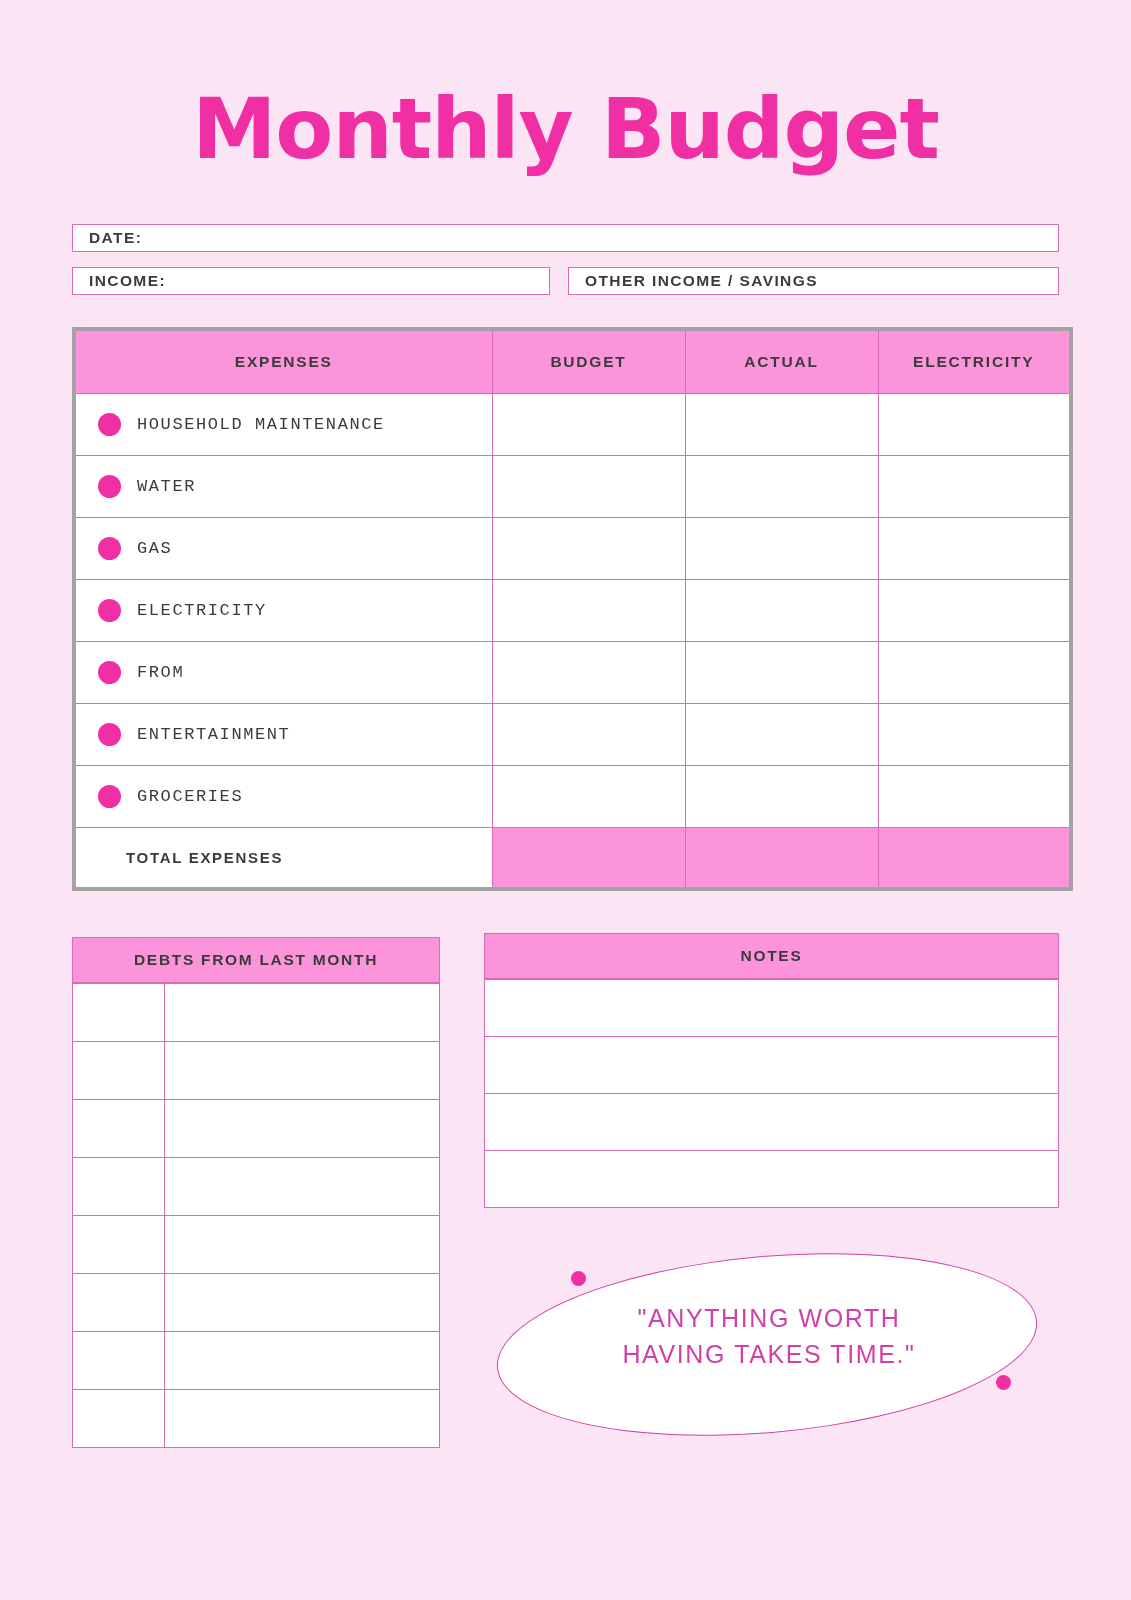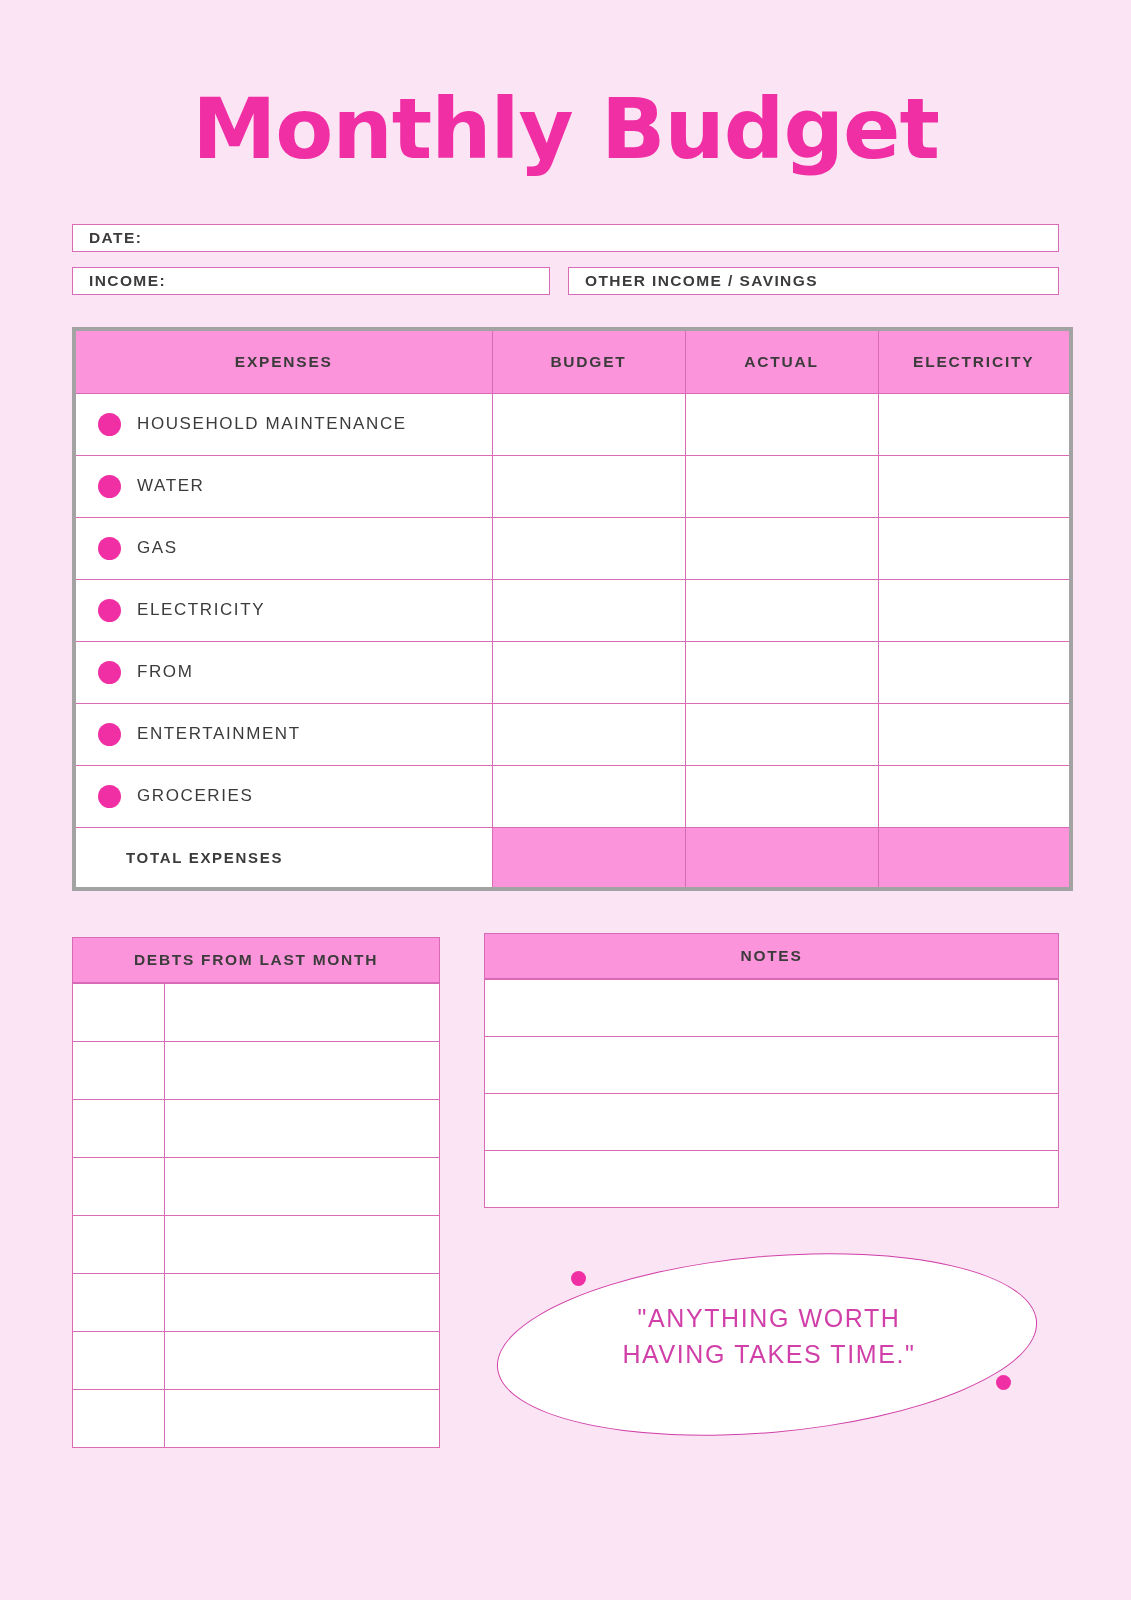--- a/index.html
+++ b/index.html
@@ -87,20 +87,21 @@
     text-align: center;
   }
   .col-name { width: 418px; }
   .col-num  { width: 193px; }
   .expenses tbody td {
     background: #ffffff;
     height: 62px;
   }
   .cat-cell {
     padding-left: 22px;
+    font-family: Liberation Mono, monospace;
   }
   .cat-inner {
     display: flex;
     align-items: center;
     gap: 16px;
   }
   .dot {
     width: 23px;
     height: 23px;
     background: #f02fa5;

